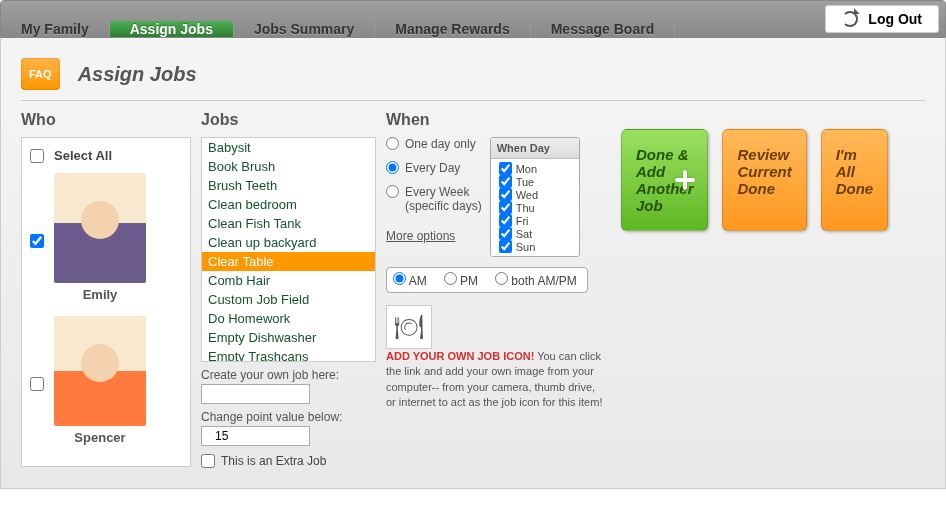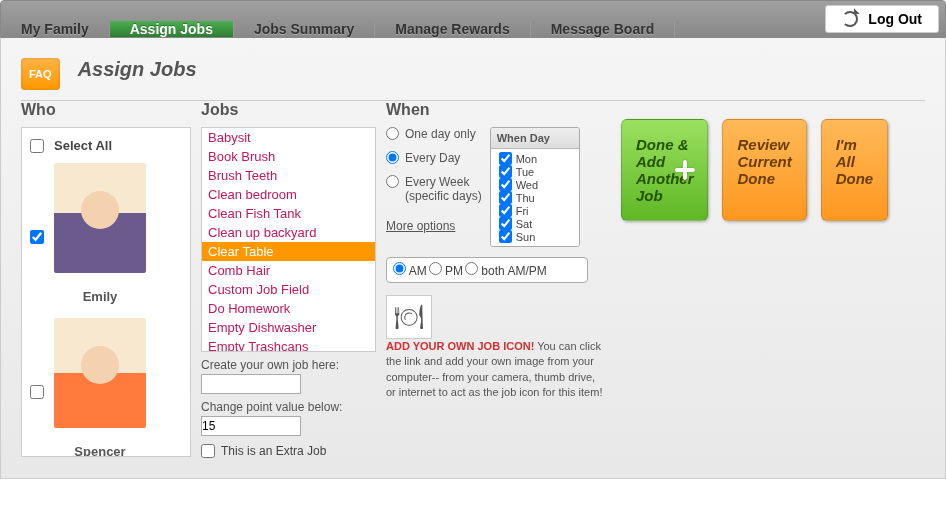--- a/index.html
+++ b/index.html
@@ -2,53 +2,53 @@
 <html><head>
 <meta charset="utf-8">
 <style>
 * { box-sizing: border-box; margin: 0; padding: 0; }
 body { font-family: Arial, Helvetica, sans-serif; font-size: 13px; background: #fff; color: #444; width: 946px; }
 .navbar { background: linear-gradient(#a0a0a0, #888); height: 38px; display: flex; align-items: flex-end; border-radius: 4px 4px 0 0; border: 1px solid #888; }
 .nav-item { padding: 0 20px; display: flex; align-items: center; color: #333; font-weight: bold; font-size: 14px; border-right: 1px solid #999; cursor: pointer; text-shadow: 0 1px 0 rgba(255,255,255,0.3); }
 .nav-item.active { background: linear-gradient(#4CAF50, #2e7d32); color: #fff; text-shadow: 0 -1px 0 rgba(0,0,0,0.3); }
 .logout { margin-left: auto; margin-right: 6px; align-self: center; background: #fff; border: 1px solid #ccc; border-radius: 3px; padding: 5px 16px; font-weight: bold; font-size: 14px; display: flex; align-items: center; gap: 10px; cursor: pointer; }
 .page { background: linear-gradient(#f5f5f5, #e8e8e8); padding: 20px; border: 1px solid #ccc; border-top: none; }
-.titlebar { display: flex; gap: 18px; border-bottom: 1px solid #ccc; padding-bottom: 10px; }
+.titlebar { display: flex; align-items: center; gap: 18px; margin-bottom: 10px; border-bottom: 1px solid #ccc; padding-bottom: 10px; }
 .faq-badge { background: linear-gradient(#ffb347, #ff9800); color: #fff; font-weight: bold; font-size: 11px; padding: 10px 8px; border-radius: 4px; box-shadow: inset 0 0 3px rgba(0,0,0,0.2); }
 .page-title { font-size: 20px; color: #555; font-weight: bold; font-style: italic; }
 .cols { display: flex; gap: 10px; align-items: flex-start; }
 .col-hdr { font-size: 16px; font-weight: bold; color: #555; margin-bottom: 8px; }
 .who-col { width: 170px; }
 .who-box { background: #fff; border: 1px solid #ccc; padding: 10px 8px; height: 330px; overflow: hidden; }
 .who-row { display: flex; align-items: center; gap: 10px; margin-bottom: 6px; }
 .chk { width: 14px; height: 14px; }
 .kid { text-align: center; margin: 4px 0 10px 0; }
 .kid-row { display: flex; align-items: center; gap: 10px; }
 .avatar { width: 92px; height: 110px; border-radius: 2px; display: flex; align-items: flex-end; justify-content: center; overflow: hidden; }
 .av1 { background: linear-gradient(#f8e8d0 45%, #6b5a8c 45%); }
 .av2 { background: linear-gradient(#f8e8d0 50%, #ff7a3d 50%); }
 .avatar .head { width: 38px; height: 38px; background: #f4d2b0; border-radius: 50%; position: relative; top: -44px; }
-.kid-name { font-weight: bold; font-size: 13px; color: #555; margin-top: 16px; }
+.kid-name { font-weight: bold; font-size: 13px; color: #555; margin-top: 4px; }
 .jobs-col { width: 175px; }
 .jobs-list { background: #fff; border: 1px solid #ccc; height: 225px; overflow: hidden; }
-.job-item { padding: 2px 6px; font-size: 13px; color: #be185d; cursor: pointer; white-space: nowrap; }
+.job-item { padding: 2px 6px; font-size: 13px; color: #14532d; cursor: pointer; white-space: nowrap; }
 .job-item.selected { background: #ff9800; color: #fff; }
 .sub-label { font-size: 12px; color: #555; margin-top: 6px; }
-.sm-input { width: 100px; border: 1px solid #aaa; padding: 2px 0; font-size: 12px; margin-top: 2px; }
+.sm-input { width: 109px; border: 1px solid #aaa; padding: 2px 13px; font-size: 12px; margin-top: 2px; }
 .extra-row { margin-top: 8px; display: flex; align-items: center; gap: 6px; font-size: 12px; }
 .when-col { width: 225px; }
 .when-body { display: flex; gap: 8px; }
 .radio-stack { display: flex; flex-direction: column; gap: 10px; font-size: 12px; color: #555; }
 .radio-row { display: flex; align-items: flex-start; gap: 6px; }
 .more-opts { font-size: 12px; text-decoration: underline; color: #555; margin-top: 6px; cursor: pointer; }
 .weekday-box { border: 1px solid #aaa; border-radius: 3px; width: 90px; background: #f0f0f0; overflow: hidden; }
 .weekday-hdr { font-size: 11px; font-weight: bold; padding: 4px 6px; color: #555; background: linear-gradient(#eee,#ddd); border-bottom: 1px solid #bbb; }
 .weekday-list { background: #fff; padding: 3px 8px; font-size: 11px; color: #444; }
 .weekday-list label { display: flex; align-items: center; gap: 4px; }
-.ampm-box { margin-top: 10px; border: 1px solid #aaa; border-radius: 4px; padding: 4px 6px; width: 202px; font-size: 12px; display: flex; gap: 2px; align-items: center; background: #fff; }
+.ampm-box { margin-top: 10px; border: 1px solid #aaa; border-radius: 4px; padding: 4px 6px; width: 202px; font-size: 12px; display: flex; gap: 17px; align-items: center; background: #fff; }
 .icon-box { margin-top: 12px; width: 46px; height: 44px; border: 1px solid #ccc; background: #fff; display: flex; align-items: center; justify-content: center; font-size: 24px; color: #555; }
 .icon-text { font-size: 11px; color: #555; line-height: 1.4; width: 220px; }
 .icon-text .red { color: #d32f2f; font-weight: bold; }
 .actions-col { width: 260px; display: flex; flex-direction: row; gap: 14px; margin-top: 18px; }
 .big-btn { border-radius: 6px; padding: 16px 14px; font-size: 15px; font-weight: bold; font-style: italic; text-align: left; color: #3c620a; cursor: pointer; position: relative; box-shadow: 1px 1px 3px rgba(0,0,0,0.3); border: 1px solid rgba(0,0,0,0.15); }
 .big-btn.green { background: linear-gradient(#9be060, #5fb825); color: #255200; }
 .big-btn.orange { background: linear-gradient(#ffb958, #ff9820); color: #6a3d00; }
 .plus-icon { position: absolute; right: 10px; top: 50%; transform: translateY(-50%); width: 24px; height: 24px; }
 .plus-icon:before, .plus-icon:after { content:""; position:absolute; background:#fff; border-radius:2px; box-shadow: 0 0 2px rgba(0,0,0,0.3); }
 .plus-icon:before { left:10px; top:2px; width:4px; height:20px; }

